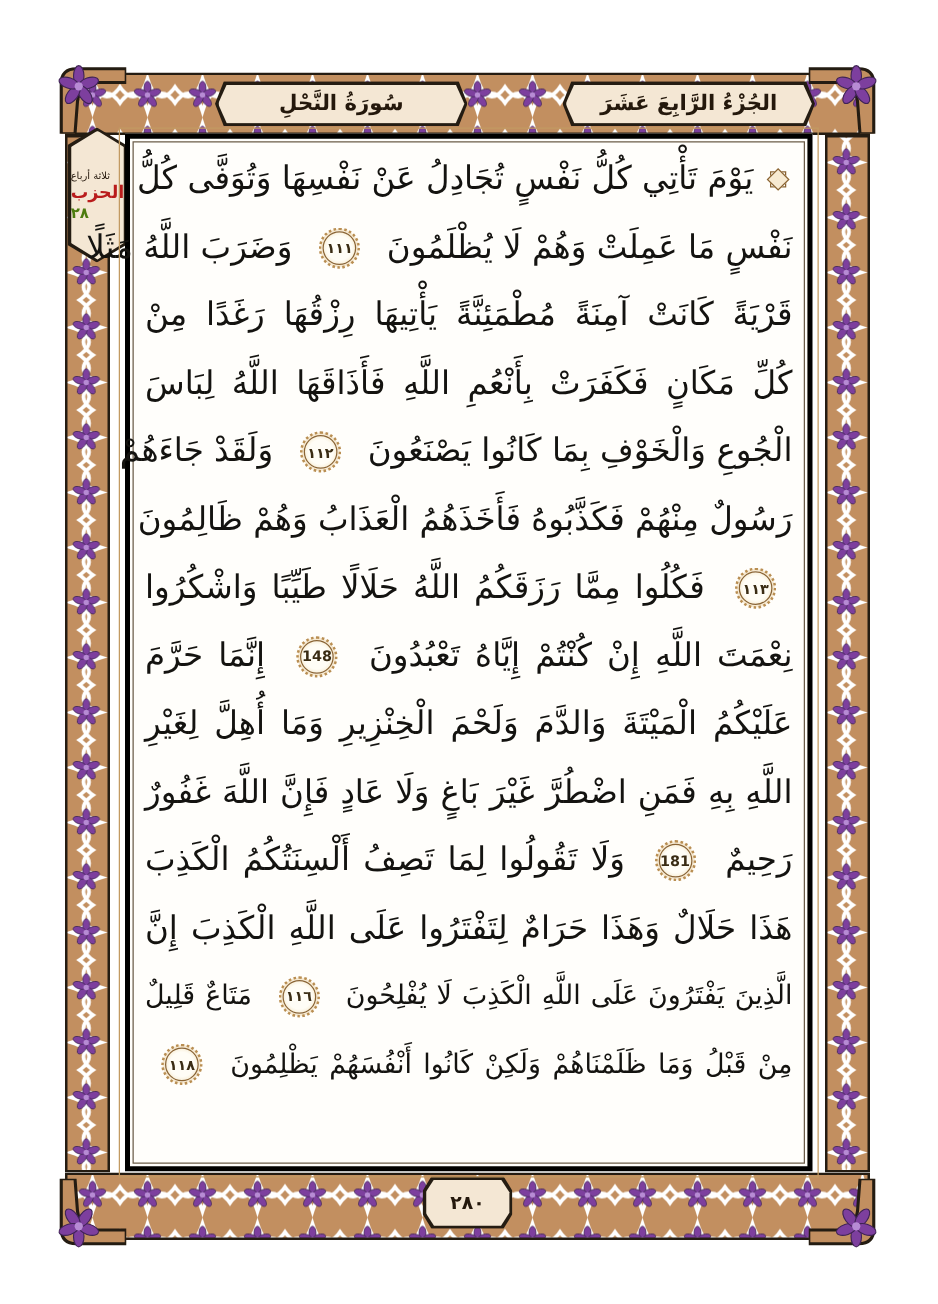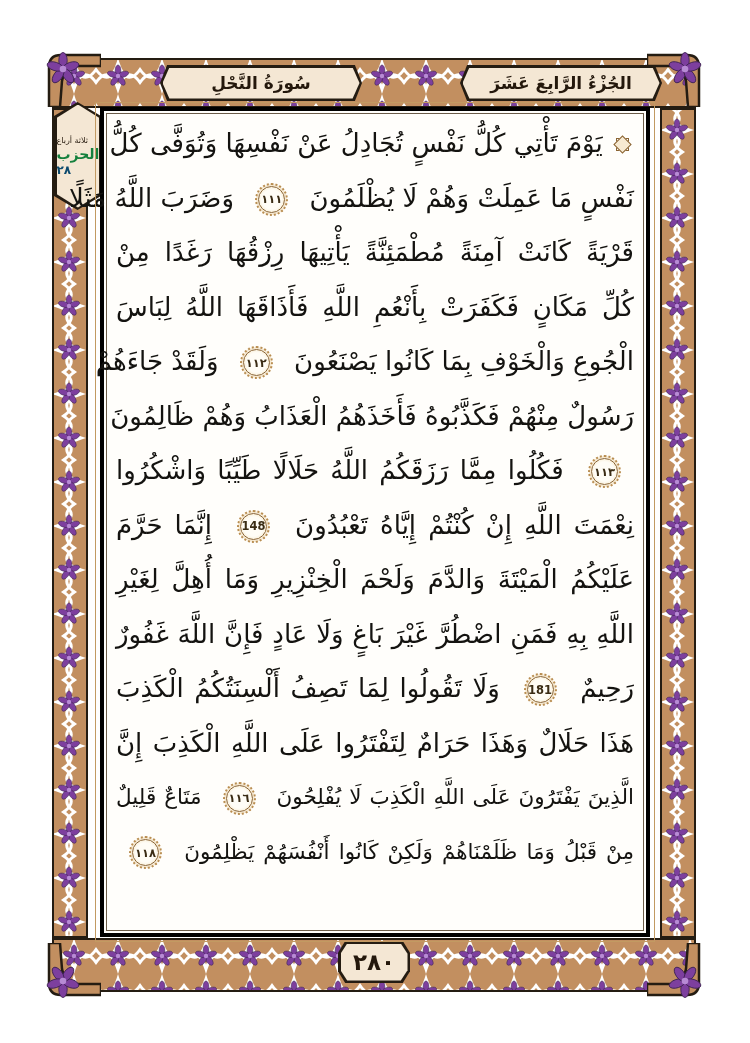--- a/index.html
+++ b/index.html
@@ -19,38 +19,38 @@
   .corner.bl { left:-7px; bottom:-7px; transform:scaleY(-1); }
   .corner.br { right:-7px; bottom:-7px; transform:scale(-1,-1); }
 
   
   .cart { position:absolute; height:36px;
           clip-path:polygon(3.5% 0,96.5% 0,100% 50%,96.5% 100%,3.5% 100%,0 50%);
           background:#241c12; display:flex; }
   .cart-in { margin:2.5px; flex:1; background:#f4e7d4;
              clip-path:polygon(3.5% 0,96.5% 0,100% 50%,96.5% 100%,3.5% 100%,0 50%);
              display:flex; align-items:center; justify-content:center; }
-  .cart-juz   { left:408px; top:7px; width:202px;text-align:right; }
-  .cart-surah { left:108px; top:7px; width:202px; }
+  .cart-juz   { left:398px; top:7px; width:202px;text-align:right; }
+  .cart-surah { left:120px; top:7px; width:202px; }
   .cart span { font-size:17px; font-weight:bold; color:#24180c; direction:rtl; white-space:nowrap; }
   .cart-page { left:286px; top:883px; width:72px; height:42px;
                clip-path:polygon(10% 0,90% 0,100% 28%,100% 72%,90% 100%,10% 100%,0 72%,0 28%); }
   .cart-page .cart-in { clip-path:polygon(10% 0,90% 0,100% 28%,100% 72%,90% 100%,10% 100%,0 72%,0 28%); }
-  .cart-page span { font-size:23px; }
+  .cart-page span { font-size:15px; }
 
   
   .hizb { position:absolute; left:54px; top:102px; width:47px; height:108px;
           clip-path:polygon(50% 0,100% 13%,100% 87%,50% 100%,0 87%,0 13%);
           background:#241c12; display:flex; }
   .hizb-in { margin:2.5px; flex:1; background:#f4e7d4;
              clip-path:polygon(50% 0,100% 13%,100% 87%,50% 100%,0 87%,0 13%);
              display:flex; flex-direction:column; align-items:flex-end; justify-content:center; gap:1px; direction:rtl; }
   .hizb-frac { font-size:8px; color:#24180c; }
-  .hizb-word { font-size:14px; font-weight:bold; color:#15803d; }
-  .hizb-num  { font-size:12px; font-weight:bold; color:#0c4a6e; }
+  .hizb-word { font-size:14px; font-weight:bold; color:#b91c1c; }
+  .hizb-num  { font-size:12px; font-weight:bold; color:#4d7c0f; }
 
   
   .text-frame { position:absolute; left:100px; top:107px; width:550px; height:830px;
                 background:#fffefb; border:4px solid #000000;
                 box-shadow: inset 0 0 0 2px #fffefb, inset 0 0 0 3px #6b5c49;
                 outline:1px solid #c29a62; outline-offset:4px;
                 padding:5px 12px; direction:rtl; }
   .line { line-height:54.5px; height:54.5px; font-size:26px; color:#141310;
           text-align:justify; text-align-last:justify; white-space:nowrap; }
   .line:nth-child(13), .line:nth-child(14) { font-size:21.5px; }

